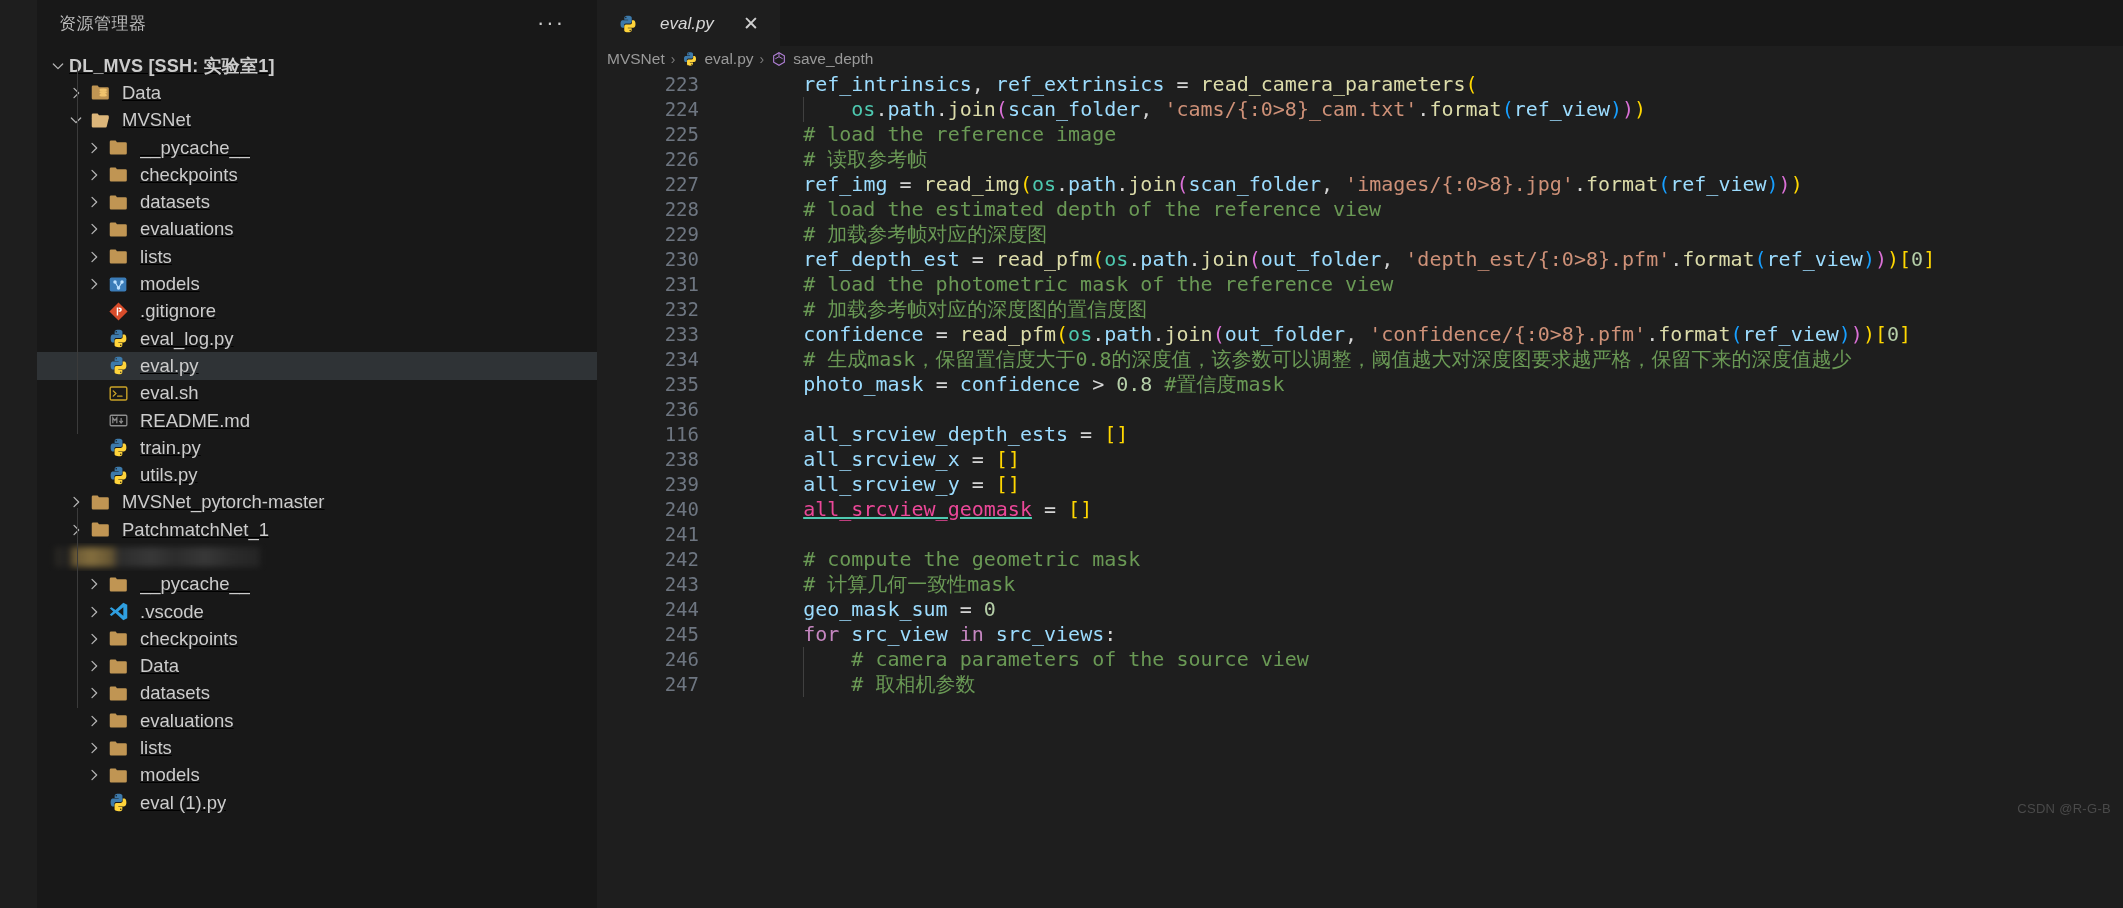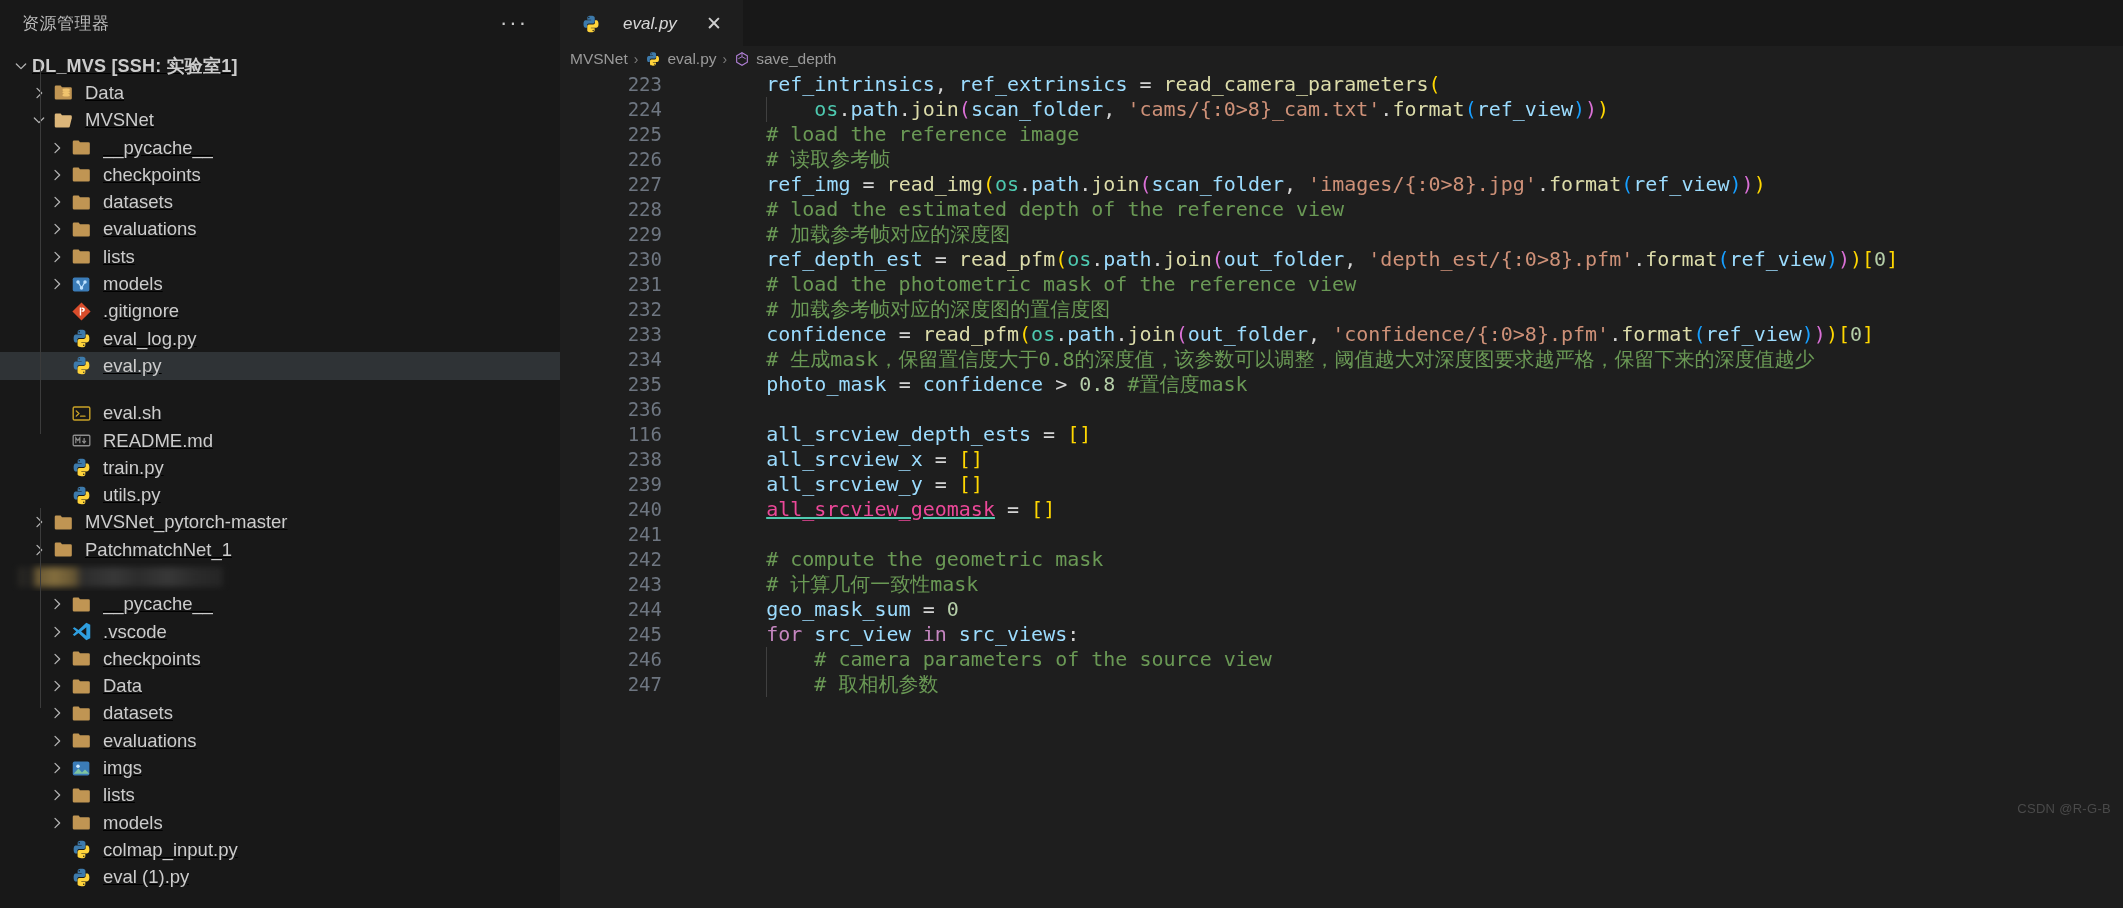--- a/index.html
+++ b/index.html
@@ -2,21 +2,21 @@
 <html><head>
 <meta charset="utf-8">
 <style>
   * { box-sizing: border-box; margin: 0; padding: 0; }
   html, body {
     width: 2123px; height: 908px;
     background: #1e1e1e;
     font-family: "Liberation Sans", "DejaVu Sans", sans-serif;
     overflow: hidden;
   }
-  #app { display: flex; width: 2123px; height: 824px; position: relative; }
+  #app { display: flex; width: 2123px; height: 824px; position: relative; padding-left: 37px; }
 
   
   #sidebar {
     width: 560px; height: 908px;
     background: #181818;
     display: flex; flex-direction: column;
     flex: 0 0 560px;
     position: relative;
   }
   .sb-header {
@@ -300,21 +300,21 @@
         <div class="row selected" style="padding-left: 46px;">
           <span class="chev empty"></span>
           <span class="ico">
             <svg width="21" height="21" viewBox="0 0 24 24">
               <path d="M11.9 2c-2.4 0-4.3.5-4.3 2.4v2.4h4.6v.7H5.8S3 7.1 3 11.9s2.5 4.6 2.5 4.6h1.7v-2.6s-.1-2.5 2.4-2.5h4.5s2.4.05 2.4-2.3V4.5S16.9 2 11.9 2zm-2.5 1.4c.5 0 .85.37.85.83s-.38.83-.85.83a.84.84 0 01-.85-.83c0-.46.38-.83.85-.83z" fill="#3d7aab"></path>
               <path d="M12.1 22c2.4 0 4.3-.5 4.3-2.4v-2.4h-4.6v-.7h6.4s2.8.4 2.8-4.4-2.5-4.6-2.5-4.6h-1.7v2.6s.1 2.5-2.4 2.5H9.9s-2.4-.05-2.4 2.3v4.6S7.1 22 12.1 22zm2.5-1.4a.84.84 0 01-.85-.83c0-.46.38-.83.85-.83s.85.37.85.83-.38.83-.85.83z" fill="#ffd43b"></path>
             </svg>
           </span>
           <span class="lbl">eval.py</span>
         </div>
-        <div class="row" style="padding-left: 46px; margin-top: 20px;">
+        <div class="row" style="padding-left: 46px;">
           <span class="chev empty"></span>
           <span class="ico">
             <svg width="21" height="21" viewBox="0 0 24 24">
               <rect x="2.5" y="4.5" width="19" height="15" rx="1.5" fill="none" stroke="#c9a227" stroke-width="1.6"></rect>
               <path d="M6 9l3 3-3 3M11 15h5" stroke="#c9a227" stroke-width="1.6" fill="none" stroke-linecap="round"></path>
             </svg>
           </span>
           <span class="lbl">eval.sh</span>
         </div>
         <div class="row" style="padding-left: 46px;">
@@ -456,62 +456,37 @@
           <span class="lbl">evaluations</span>
         </div>
         <div class="row" style="padding-left: 46px;">
           <span class="chev">
             <svg width="16" height="16" viewBox="0 0 24 24">
               <path d="M9 5l7 7-7 7" stroke="#b4b4b4" stroke-width="1.9" fill="none" stroke-linecap="round" stroke-linejoin="round"></path>
             </svg>
           </span>
           <span class="ico">
             <svg width="21" height="21" viewBox="0 0 24 24">
-              <rect x="2" y="4" width="19" height="16" rx="2" fill="#3b7cb8"></rect>
-              <circle cx="8" cy="9.5" r="2" fill="#cfe9ff"></circle>
-              <path d="M3 18l5.5-6 4 4.5L16 13l5 5z" fill="#7fc4a0"></path>
-            </svg>
-          </span>
-          <span class="lbl">imgs</span>
-        </div>
-        <div class="row" style="padding-left: 46px;">
-          <span class="chev">
-            <svg width="16" height="16" viewBox="0 0 24 24">
-              <path d="M9 5l7 7-7 7" stroke="#b4b4b4" stroke-width="1.9" fill="none" stroke-linecap="round" stroke-linejoin="round"></path>
-            </svg>
-          </span>
-          <span class="ico">
-            <svg width="21" height="21" viewBox="0 0 24 24">
               <path d="M2 5.5A1.5 1.5 0 013.5 4h5.2l1.6 2H20a1.5 1.5 0 011.5 1.5v11A1.5 1.5 0 0120 20H3.5A1.5 1.5 0 012 18.5z" fill="#c09553"></path>
             </svg>
           </span>
           <span class="lbl">lists</span>
         </div>
         <div class="row" style="padding-left: 46px;">
           <span class="chev">
             <svg width="16" height="16" viewBox="0 0 24 24">
               <path d="M9 5l7 7-7 7" stroke="#b4b4b4" stroke-width="1.9" fill="none" stroke-linecap="round" stroke-linejoin="round"></path>
             </svg>
           </span>
           <span class="ico">
             <svg width="21" height="21" viewBox="0 0 24 24">
               <path d="M2 5.5A1.5 1.5 0 013.5 4h5.2l1.6 2H20a1.5 1.5 0 011.5 1.5v11A1.5 1.5 0 0120 20H3.5A1.5 1.5 0 012 18.5z" fill="#c09553"></path>
             </svg>
           </span>
           <span class="lbl">models</span>
-        </div>
-        <div class="row" style="padding-left: 46px;">
-          <span class="chev empty"></span>
-          <span class="ico">
-            <svg width="21" height="21" viewBox="0 0 24 24">
-              <path d="M11.9 2c-2.4 0-4.3.5-4.3 2.4v2.4h4.6v.7H5.8S3 7.1 3 11.9s2.5 4.6 2.5 4.6h1.7v-2.6s-.1-2.5 2.4-2.5h4.5s2.4.05 2.4-2.3V4.5S16.9 2 11.9 2zm-2.5 1.4c.5 0 .85.37.85.83s-.38.83-.85.83a.84.84 0 01-.85-.83c0-.46.38-.83.85-.83z" fill="#3d7aab"></path>
-              <path d="M12.1 22c2.4 0 4.3-.5 4.3-2.4v-2.4h-4.6v-.7h6.4s2.8.4 2.8-4.4-2.5-4.6-2.5-4.6h-1.7v2.6s.1 2.5-2.4 2.5H9.9s-2.4-.05-2.4 2.3v4.6S7.1 22 12.1 22zm2.5-1.4a.84.84 0 01-.85-.83c0-.46.38-.83.85-.83s.85.37.85.83-.38.83-.85.83z" fill="#ffd43b"></path>
-            </svg>
-          </span>
-          <span class="lbl">colmap_input.py</span>
         </div>
         <div class="row" style="padding-left: 46px;">
           <span class="chev empty"></span>
           <span class="ico">
             <svg width="21" height="21" viewBox="0 0 24 24">
               <path d="M11.9 2c-2.4 0-4.3.5-4.3 2.4v2.4h4.6v.7H5.8S3 7.1 3 11.9s2.5 4.6 2.5 4.6h1.7v-2.6s-.1-2.5 2.4-2.5h4.5s2.4.05 2.4-2.3V4.5S16.9 2 11.9 2zm-2.5 1.4c.5 0 .85.37.85.83s-.38.83-.85.83a.84.84 0 01-.85-.83c0-.46.38-.83.85-.83z" fill="#3d7aab"></path>
               <path d="M12.1 22c2.4 0 4.3-.5 4.3-2.4v-2.4h-4.6v-.7h6.4s2.8.4 2.8-4.4-2.5-4.6-2.5-4.6h-1.7v2.6s.1 2.5-2.4 2.5H9.9s-2.4-.05-2.4 2.3v4.6S7.1 22 12.1 22zm2.5-1.4a.84.84 0 01-.85-.83c0-.46.38-.83.85-.83s.85.37.85.83-.38.83-.85.83z" fill="#ffd43b"></path>
             </svg>
           </span>
           <span class="lbl">eval (1).py</span>

